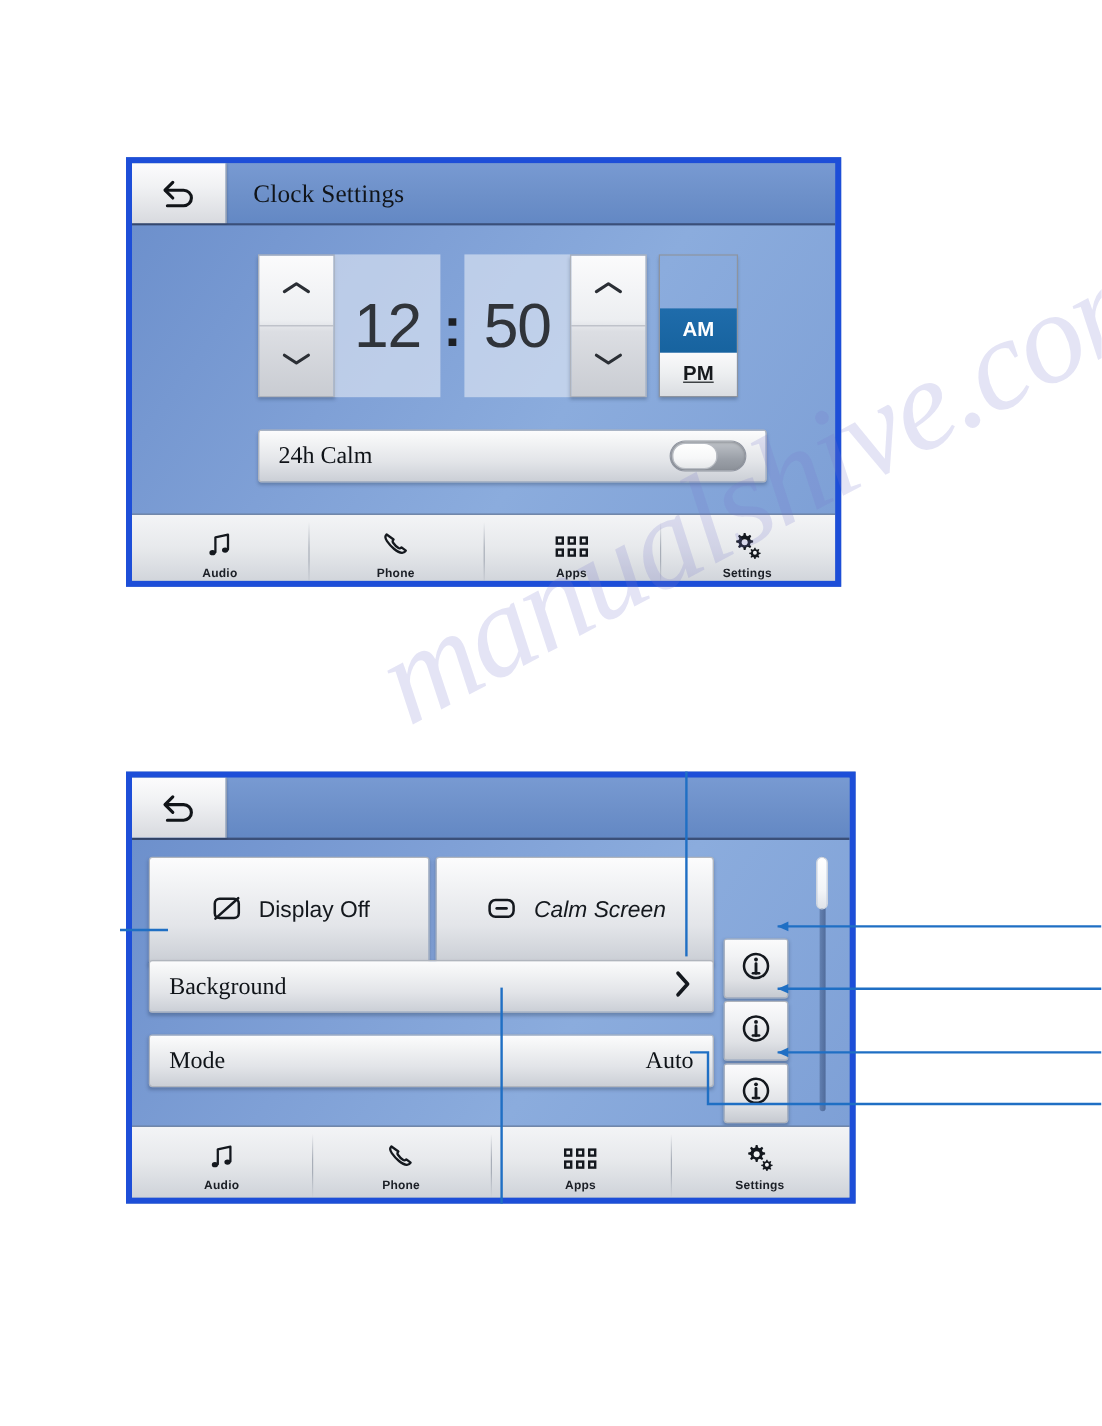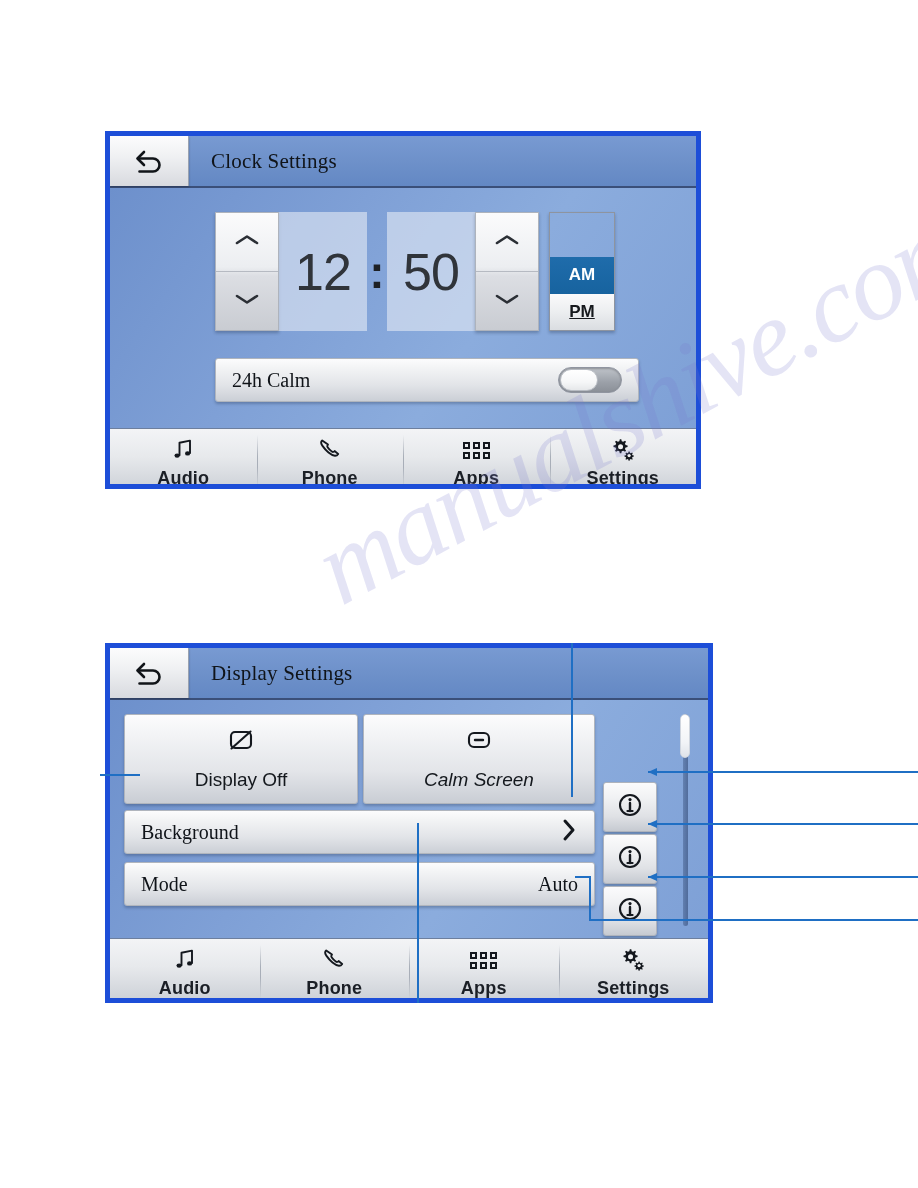--- a/index.html
+++ b/index.html
@@ -103,21 +103,21 @@
   }
   .nav-item + .nav-item::before {
     content: "";
     position: absolute;
     left: 0; top: 6px; bottom: 6px;
     width: 1px;
     background: linear-gradient(180deg, rgba(160,166,175,0) 0%, #a8aeb8 40%, #a8aeb8 60%, rgba(160,166,175,0) 100%);
   }
   .nav-icon { height: 30px; display: flex; align-items: center; justify-content: center; }
   .nav-label {
-    font-size: 18px;
+    font-size: 10px;
     font-weight: bold;
     color: #1b1f26;
     letter-spacing: .2px;
   }
   
   .apps-grid {
     display: grid;
     grid-template-columns: repeat(3, 7px);
     grid-template-rows: repeat(2, 7px);
     gap: 3px;
@@ -248,30 +248,30 @@
 
   
   .tile {
     position: absolute;
     box-sizing: border-box;
     background: linear-gradient(180deg, #fcfcfd 0%, #f3f4f6 22%, #e3e5e9 64%, #c9cdd4 100%);
     border: 1px solid #b0b5bd;
     border-radius: 3px;
     box-shadow: 0 2px 3px rgba(20,35,60,.28);
     display: flex;
-    flex-direction: column;
+    flex-direction: row;
     align-items: center;
     justify-content: center;
     gap: 12px;
   }
   .tile-label { font-size: 19px; color: #14181d; }
   #tile-display-off { left: 14px; top: 14px; width: 234px; height: 90px; }
   #tile-calm-screen { left: 253px; top: 14px; width: 232px; height: 90px; font-style: italic; }
 
-  #row-background { left: 14px; top: 110px; width: 471px; height: 44px; }
+  #row-background { left: 14px; top: 100px; width: 471px; height: 44px; }
   #row-mode       { left: 14px; top: 162px; width: 471px; height: 44px; }
 
   .info-btn {
     position: absolute;
     width: 54px; height: 50px;
     box-sizing: border-box;
     background: linear-gradient(180deg, #fbfbfc 0%, #f1f2f4 30%, #dfe1e5 70%, #c6cad1 100%);
     border: 1px solid #aeb3bc;
     border-radius: 3px;
     box-shadow: 0 2px 3px rgba(20,35,60,.30);
@@ -443,21 +443,20 @@
 
   <div class="titlebar">
     <div class="back-btn">
       <span>
         <svg width="34" height="28" viewBox="0 0 34 28">
           <path d="M12 5 L5.5 11.5 L12 18" fill="none" stroke="#111418" stroke-width="2.6" stroke-linecap="round" stroke-linejoin="round"></path>
           <path d="M6 11.5 H21 a6.5 6.5 0 0 1 0 13 H7.5" fill="none" stroke="#111418" stroke-width="2.6" stroke-linecap="round" stroke-linejoin="round"></path>
         </svg>
       </span>
     </div>
-    <div class="title-text">Display Settings</div>
   </div>
 
   <div class="screen-body">
 
     <div class="tile" id="tile-display-off">
       <span>
         <svg width="30" height="26" viewBox="0 0 30 26">
           <rect x="5" y="5" width="20" height="16" rx="4" fill="none" stroke="#14181e" stroke-width="2.1"></rect>
           <path d="M5.5 21.5 L24.5 4.5" fill="none" stroke="#14181e" stroke-width="2.1" stroke-linecap="round"></path>
         </svg>

